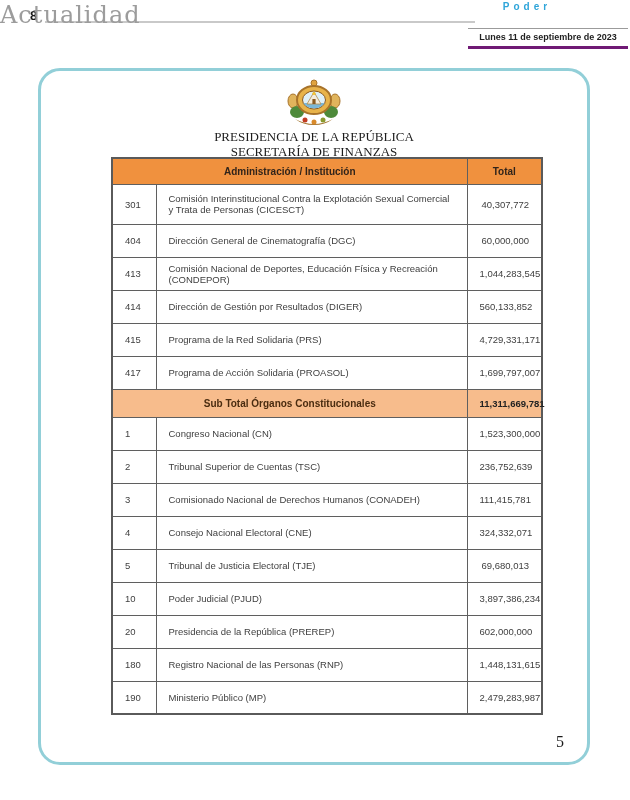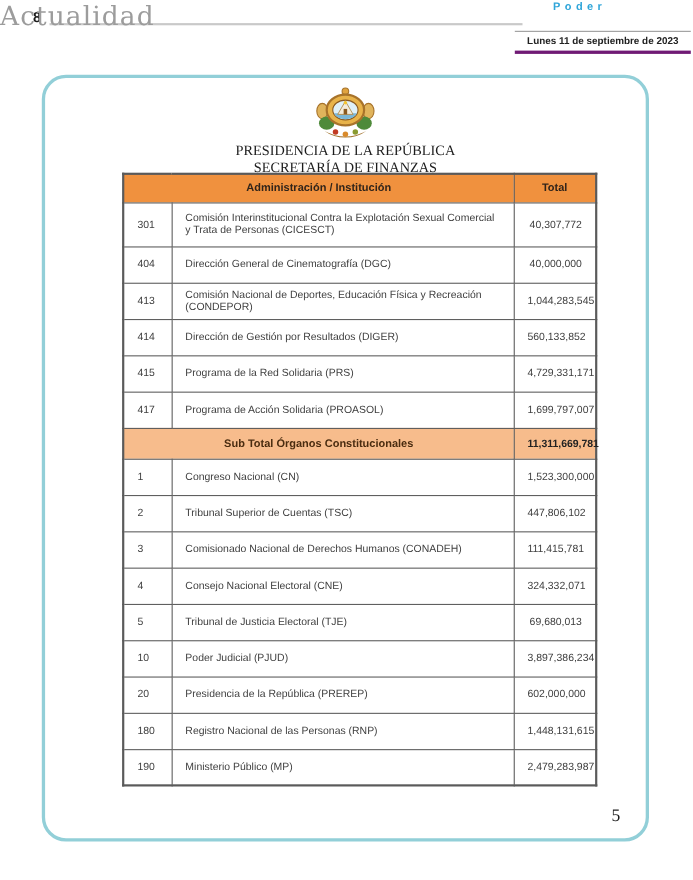--- a/index.html
+++ b/index.html
@@ -143,21 +143,21 @@
       </thead>
       <tbody>
           <tr class="tall">
             <td class="code">301</td>
             <td class="inst">Comisión Interinstitucional Contra la Explotación Sexual Comercial y Trata de Personas (CICESCT)</td>
             <td class="total">40,307,772</td>
           </tr>
           <tr>
             <td class="code">404</td>
             <td class="inst">Dirección General de Cinematografía (DGC)</td>
-            <td class="total">40,000,000</td>
+            <td class="total">60,000,000</td>
           </tr>
           <tr>
             <td class="code">413</td>
             <td class="inst">Comisión Nacional de Deportes, Educación Física y Recreación (CONDEPOR)</td>
             <td class="total">1,044,283,545</td>
           </tr>
           <tr>
             <td class="code">414</td>
             <td class="inst">Dirección de Gestión por Resultados (DIGER)</td>
             <td class="total">560,133,852</td>
@@ -177,21 +177,21 @@
             <td class="total">11,311,669,781</td>
           </tr>
           <tr>
             <td class="code">1</td>
             <td class="inst">Congreso Nacional (CN)</td>
             <td class="total">1,523,300,000</td>
           </tr>
           <tr>
             <td class="code">2</td>
             <td class="inst">Tribunal Superior de Cuentas (TSC)</td>
-            <td class="total">447,806,102</td>
+            <td class="total">236,752,639</td>
           </tr>
           <tr>
             <td class="code">3</td>
             <td class="inst">Comisionado Nacional de Derechos Humanos (CONADEH)</td>
             <td class="total">111,415,781</td>
           </tr>
           <tr>
             <td class="code">4</td>
             <td class="inst">Consejo Nacional Electoral (CNE)</td>
             <td class="total">324,332,071</td>

